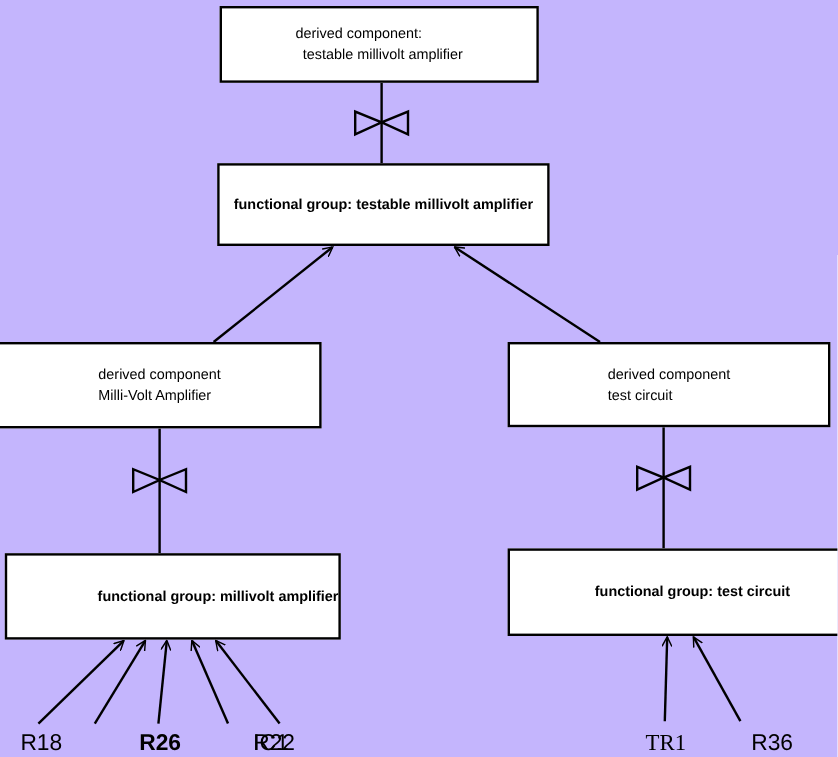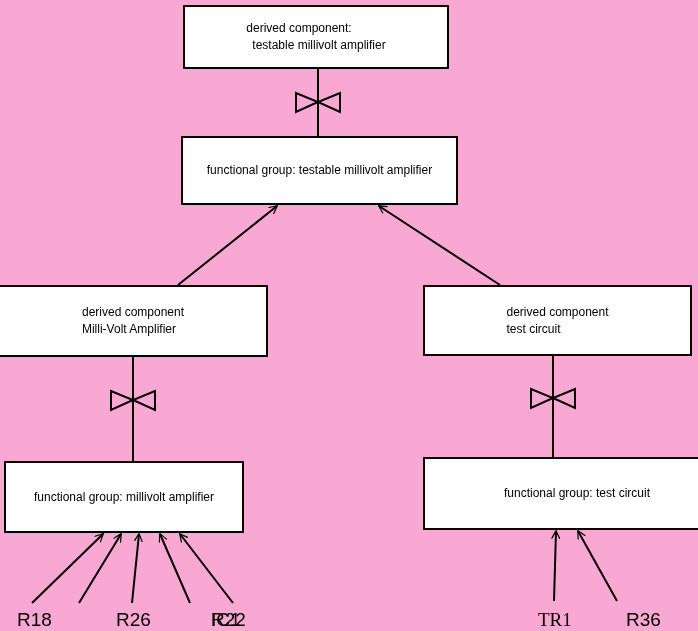--- a/index.html
+++ b/index.html
@@ -4,21 +4,21 @@
 <style>
   html, body {
     margin: 0;
     padding: 0;
     background: #ffffff;
   }
   #canvas {
     position: relative;
     width: 698px;
     height: 631px;
-    background: #f9a8d4;
+    background: #c4b5fd;
     overflow: hidden;
     font-family: "Liberation Sans", sans-serif;
   }
   .node-box {
     position: absolute;
     box-sizing: border-box;
     border: 2px solid #000000;
     background: #ffffff;
     display: flex;
     align-items: center;
@@ -27,20 +27,21 @@
   }
   .node-text {
     font-size: 12px;
     line-height: 17px;
     color: #000000;
     text-align: left;
     white-space: pre;
   }
   .node-text.single {
     text-align: center;
+    font-weight: bold;
   }
   .term-label {
     position: absolute;
     font-size: 19px;
     line-height: 16px;
     color: #000000;
     white-space: nowrap;
     z-index: 3;
   }
   #edges {
@@ -138,29 +139,29 @@
   </div>
 
   <div class="node-box" style="left:-2px; top:285px; width:270px; height:72px;">
     <div class="node-text"><span>derived component</span><br><span>Milli-Volt Amplifier</span></div>
   </div>
 
   <div class="node-box" style="left:423px; top:285px; width:269px; height:71px;">
     <div class="node-text"><span>derived component</span><br><span>test circuit</span></div>
   </div>
 
-  <div class="node-box" style="left:4px; top:461px; width:240px; height:72px;">
+  <div class="node-box" style="left:4px; top:461px; width:280px; height:72px;justify-content:flex-end;">
     <div class="node-text single">functional group: millivolt amplifier</div>
   </div>
 
   <div class="node-box" style="left:423px; top:457px; width:308px; height:73px;">
     <div class="node-text single">functional group: test circuit</div>
   </div>
 
   <div class="term-label" style="left:17px; top:612px;">R18</div>
   <div class="term-label" style="left:63px; top:644px;">R30</div>
-  <div class="term-label" style="left:116px; top:612px;">R26</div>
+  <div class="term-label" style="left:116px; top:612px;font-weight:bold;">R26</div>
   <div class="term-label" style="left:166px; top:612px;margin-left:45px;">R22</div>
   <div class="term-label" style="left:211px; top:612px;">IC1</div>
   <div class="term-label" style="left:538px; top:612px;font-family:Liberation Serif, serif;">TR1</div>
   <div class="term-label" style="left:626px; top:612px;">R36</div>
 
 </div>
 
 </body></html>

